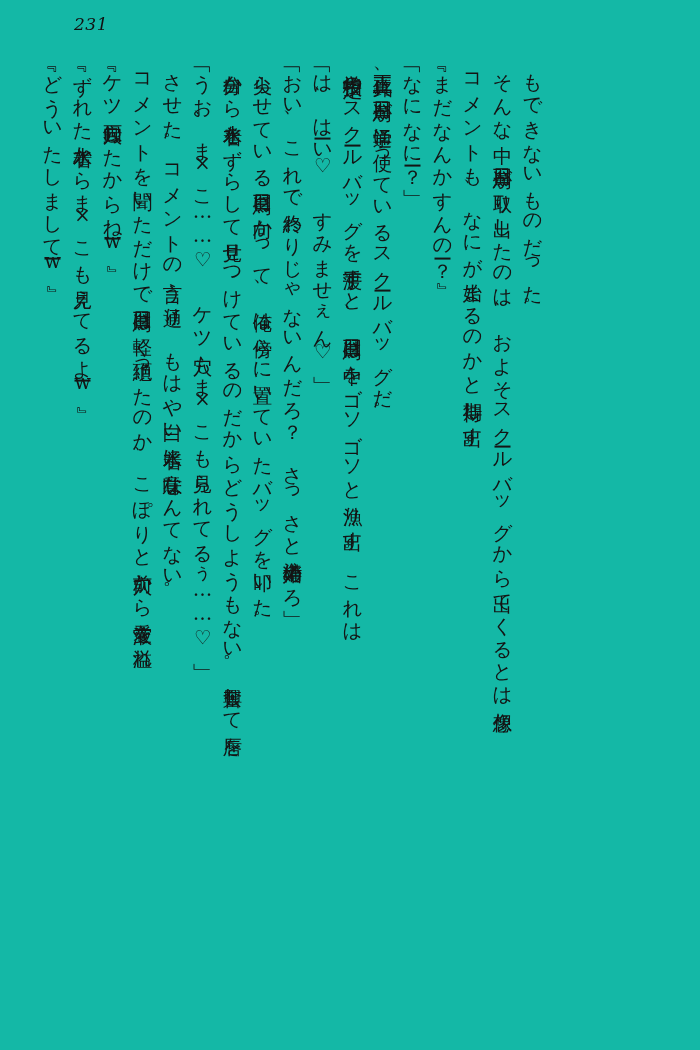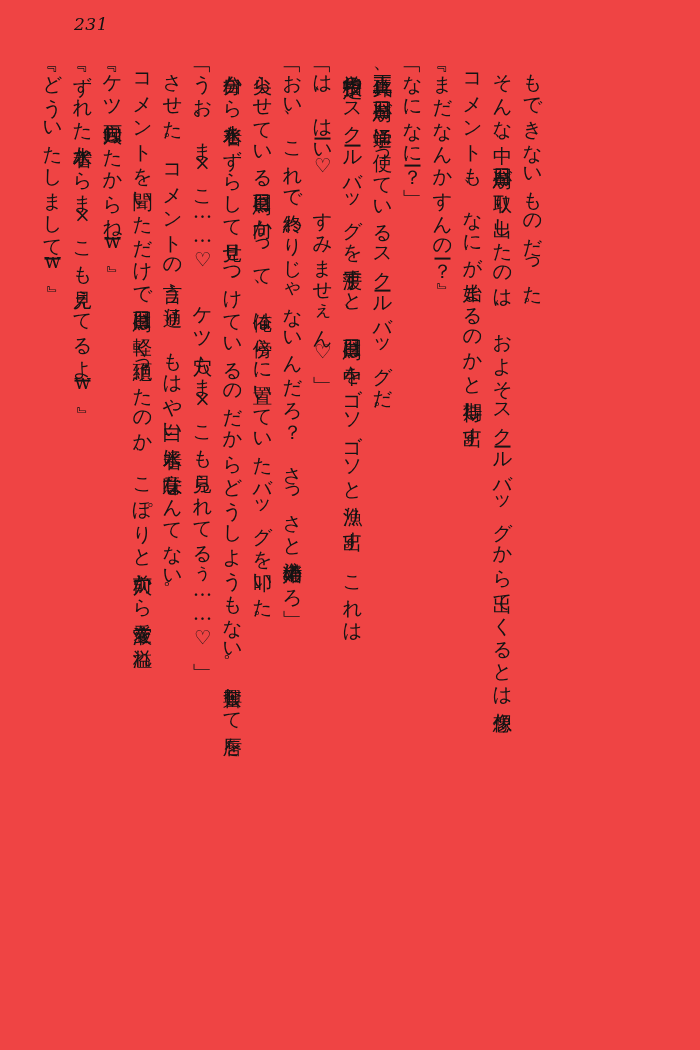--- a/index.html
+++ b/index.html
@@ -4,21 +4,21 @@
 <style>
   html, body {
     margin: 0;
     padding: 0;
     background: #ffffff;
   }
   #page {
     position: relative;
     width: 700px;
     height: 1050px;
-    background: #ef4444;
+    background: #14b8a6;
     overflow: hidden;
     font-family: "DejaVu Serif", "Liberation Serif", serif;
     color: #1a1a1a;
   }
   #page-number {
     position: absolute;
     top: 14px;
     left: 74px;
     font-size: 17px;
     font-style: italic;

